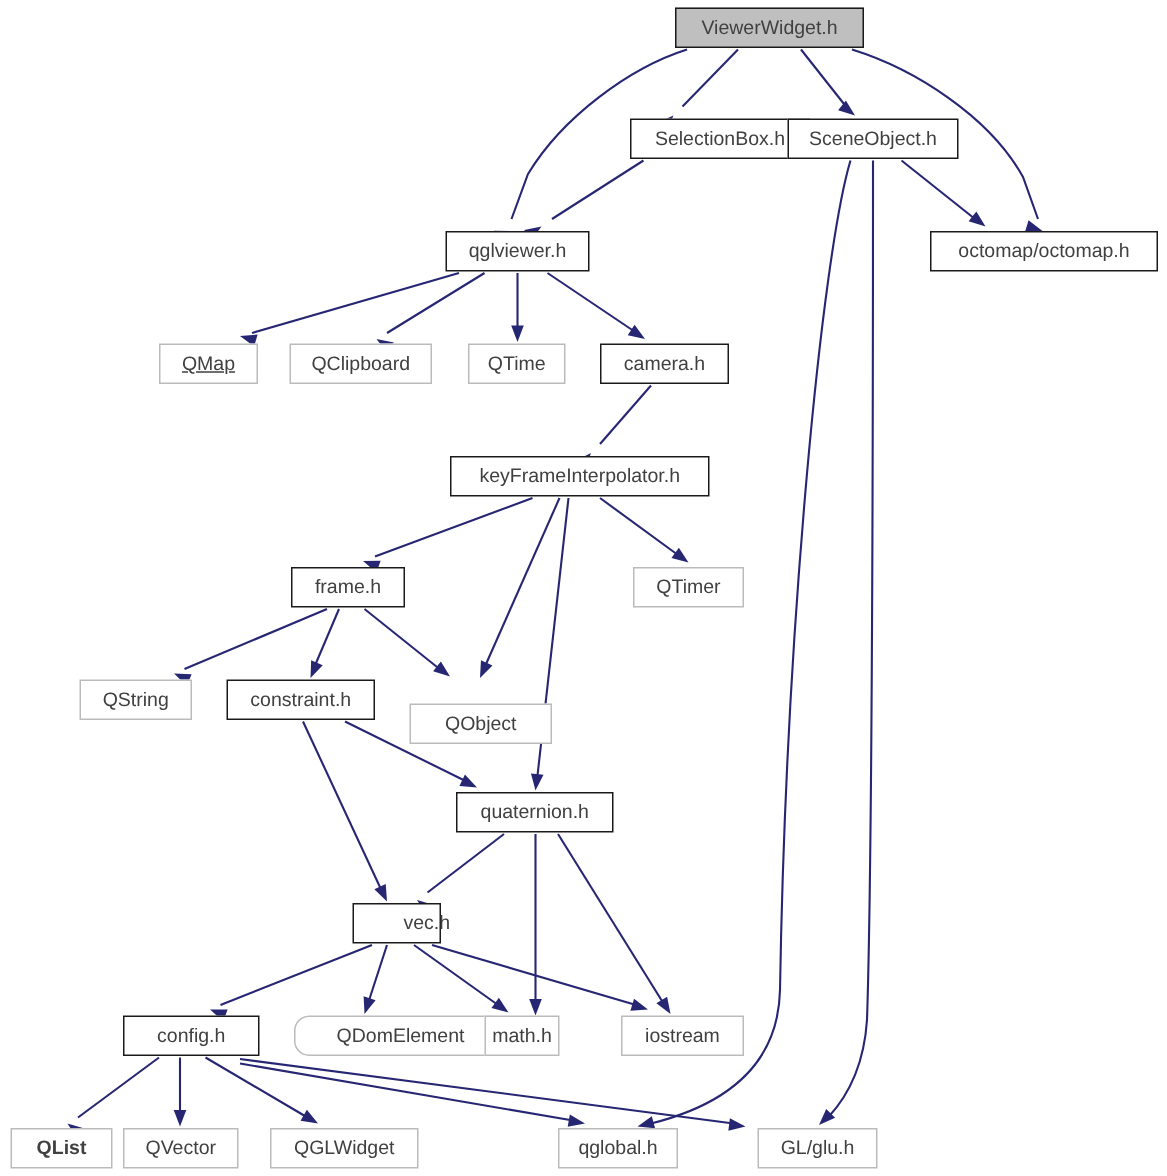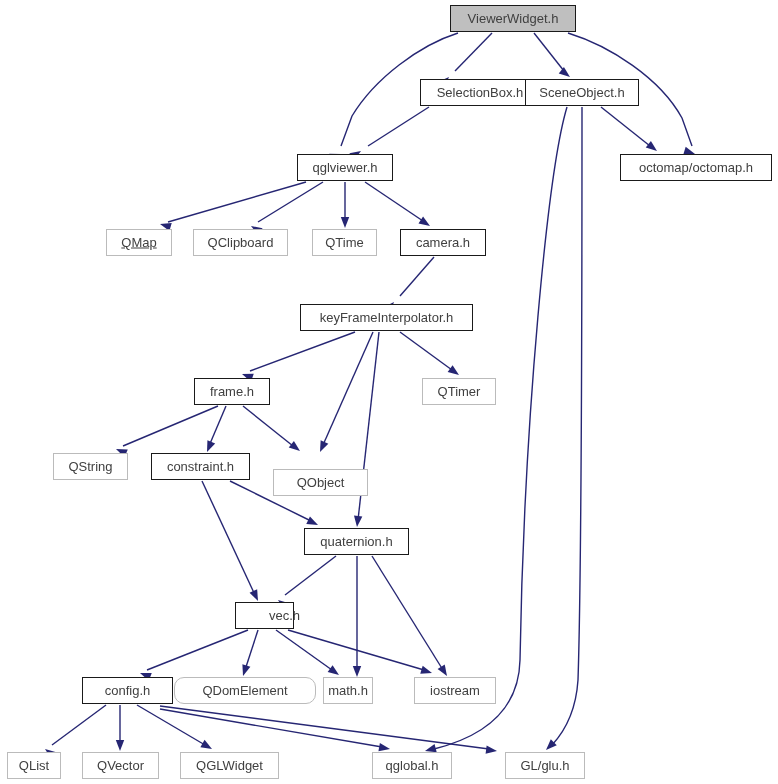--- a/index.html
+++ b/index.html
@@ -180,30 +180,30 @@
       </div>
       <div class="gnode strong" style="left: 304px; top: 528px; width: 105px; height: 27px;">
         <span class="lbl">quaternion.h</span>
       </div>
       <div class="gnode strong" style="left: 235px; top: 602px; width: 59px; height: 27px; padding-left: 40px;">
         <span class="lbl">vec.h</span>
       </div>
       <div class="gnode strong" style="left: 82px; top: 677px; width: 91px; height: 27px;">
         <span class="lbl">config.h</span>
       </div>
-      <div class="gnode" style="left: 174px; top: 677px; width: 142px; height: 27px; border-radius: 10px;">
+      <div class="gnode" style="left: 196px; top: 677px; width: 142px; height: 27px; border-radius: 10px;">
         <span class="lbl">QDomElement</span>
       </div>
       <div class="gnode" style="left: 323px; top: 677px; width: 50px; height: 27px;">
         <span class="lbl">math.h</span>
       </div>
       <div class="gnode" style="left: 414px; top: 677px; width: 82px; height: 27px;">
         <span class="lbl">iostream</span>
       </div>
-      <div class="gnode" style="left: 7px; top: 752px; width: 54px; height: 27px;">
+      <div class="gnode" style="left: 7px; top: 752px; width: 68px; height: 27px; font-weight: bold;">
         <span class="lbl">QList</span>
       </div>
       <div class="gnode" style="left: 82px; top: 752px; width: 77px; height: 27px;">
         <span class="lbl">QVector</span>
       </div>
       <div class="gnode" style="left: 180px; top: 752px; width: 99px; height: 27px;">
         <span class="lbl">QGLWidget</span>
       </div>
       <div class="gnode" style="left: 372px; top: 752px; width: 80px; height: 27px;">
         <span class="lbl">qglobal.h</span>

